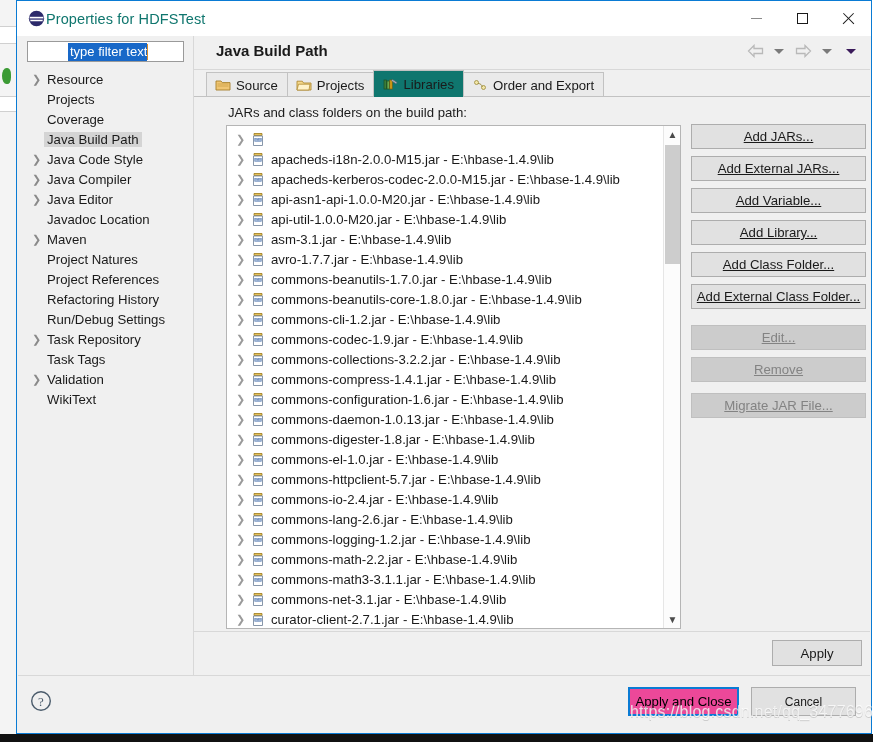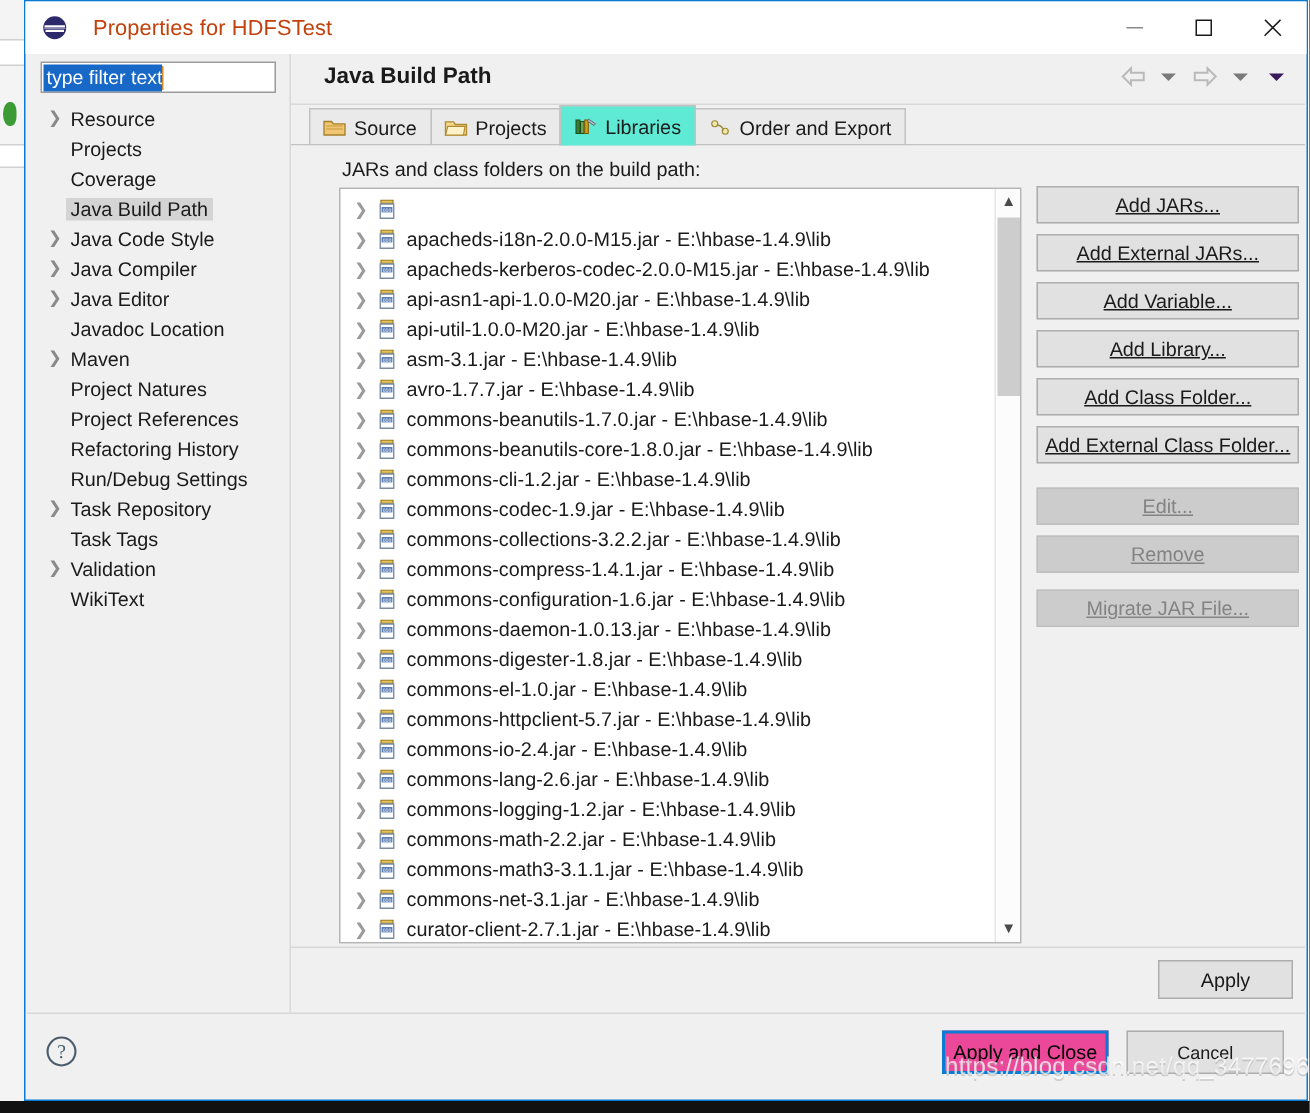--- a/index.html
+++ b/index.html
@@ -42,22 +42,22 @@
   }
   .titlebar {
     position: absolute; left: 0; top: 0; right: 0; height: 35px;
     background: #ffffff;
     display: flex; align-items: center;
   }
   .title-icon {
     margin-left: 11px; width: 17px; height: 17px; flex: none;
   }
   .title-text {
-    margin-left: 17px;
-    font-size: 14.5px; color: #c2410c; letter-spacing: .1px;
+    margin-left: 1px;
+    font-size: 14.5px; color: #0f766e; letter-spacing: .1px;
   }
   .win-btns { margin-left: auto; display: flex; height: 35px; }
   .win-btn {
     width: 46px; height: 35px;
     display: flex; align-items: center; justify-content: center;
   }
   .glyph-min { width: 11px; height: 1px; background: #8a8a8a; }
   .glyph-max { width: 11px; height: 11px; border: 1.5px solid #1a1a1a; box-sizing: border-box; }
   .glyph-close { width: 13px; height: 13px; position: relative; }
   .glyph-close:before, .glyph-close:after {
@@ -69,21 +69,21 @@
 
   
   .left-panel {
     position: absolute; left: 1px; top: 35px; width: 175px; bottom: 57px;
     background: #f0f0f0;
     border-right: 1px solid #d8d8d8;
   }
   .filter-box {
     position: absolute; left: 9px; top: 5px; width: 157px; height: 21px;
     background: #ffffff; border: 1px solid #9a9a9a; box-sizing: border-box;
-    display: flex; align-items: center;
+    display: flex; align-items: center; padding-left: 39px;
   }
   .filter-text {
     font-size: 13px; color: #ffffff; background: #1868c8;
     padding: 0 0 1px 2px; line-height: 17px;
     margin-left: 1px;
   }
   .caret {
     width: 1px; height: 16px; background: #d98b28; margin-left: 0px;
   }
   .tree { position: absolute; left: 0; top: 33px; right: 0; bottom: 0; }
@@ -130,21 +130,21 @@
   .tab {
     height: 25px; display: flex; align-items: center; gap: 5px;
     padding: 0 9px 0 8px;
     font-size: 13.2px; color: #1a1a1a;
     border: 1px solid #c2c2c2; border-bottom: none;
     background: #eaeaea;
     box-sizing: border-box;
     margin-right: -1px;
   }
   .tab.active {
-    background: #5eead4; height: 27px;
+    background: #0f766e; height: 27px;
     border-color: #c2c2c2;
     position: relative; z-index: 3;
   }
   .tabs-line {
     position: absolute; left: 0; top: 60px; right: 0; height: 1px; background: #c2c2c2;
   }
 
   .panel {
     position: absolute; left: 0; top: 61px; right: 0; bottom: 0;
     background: #f0f0f0;

